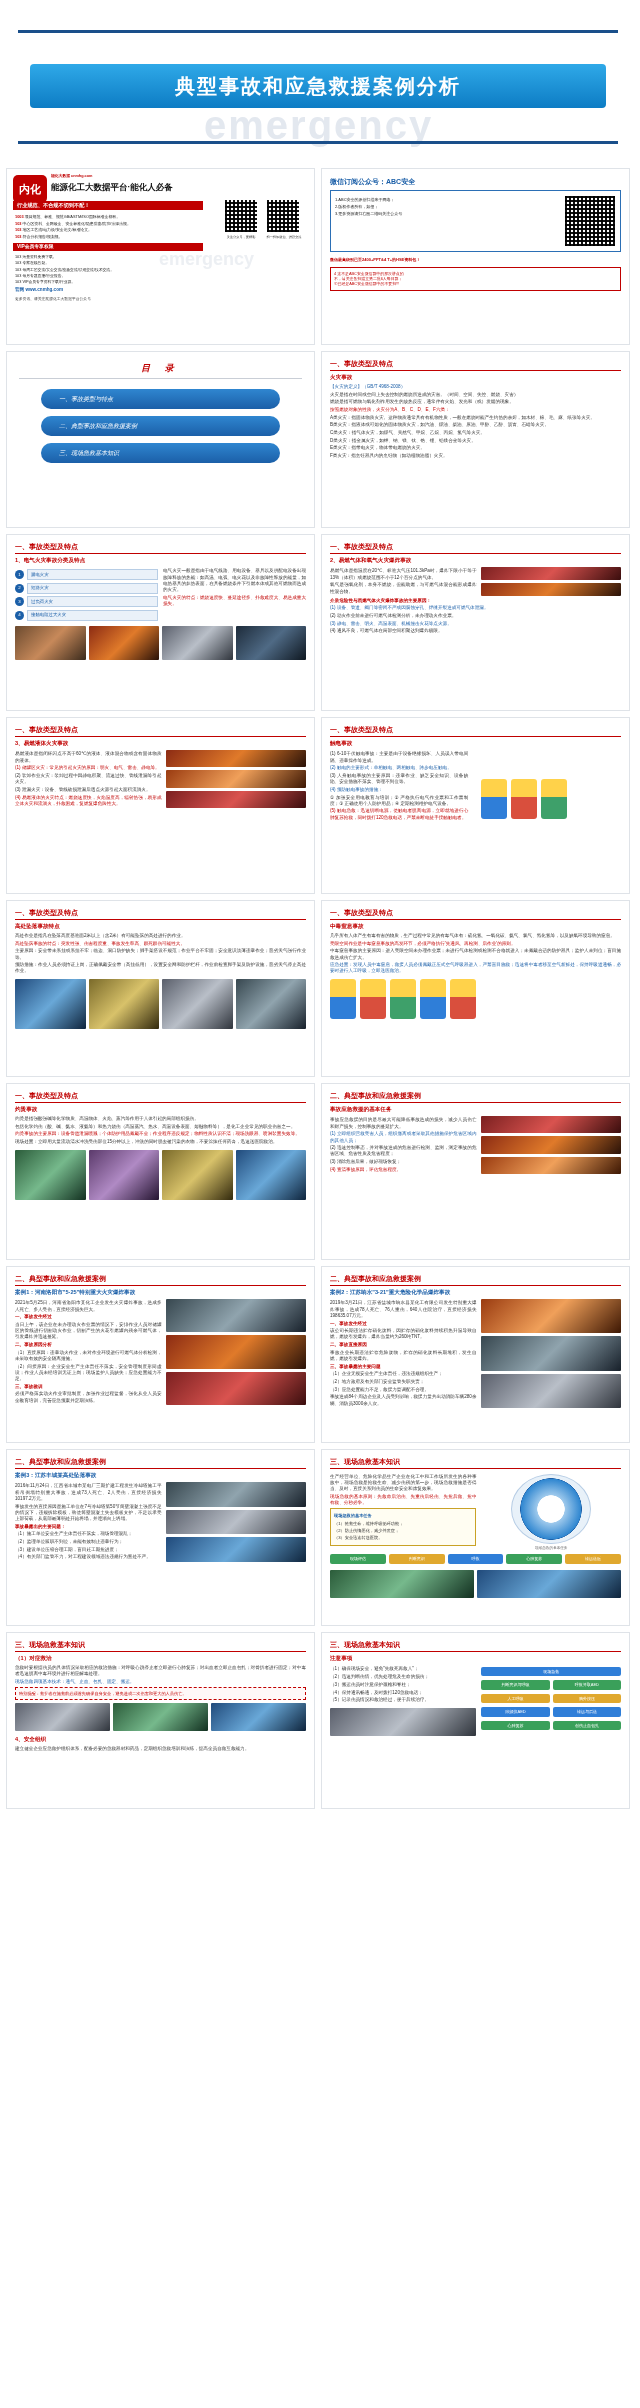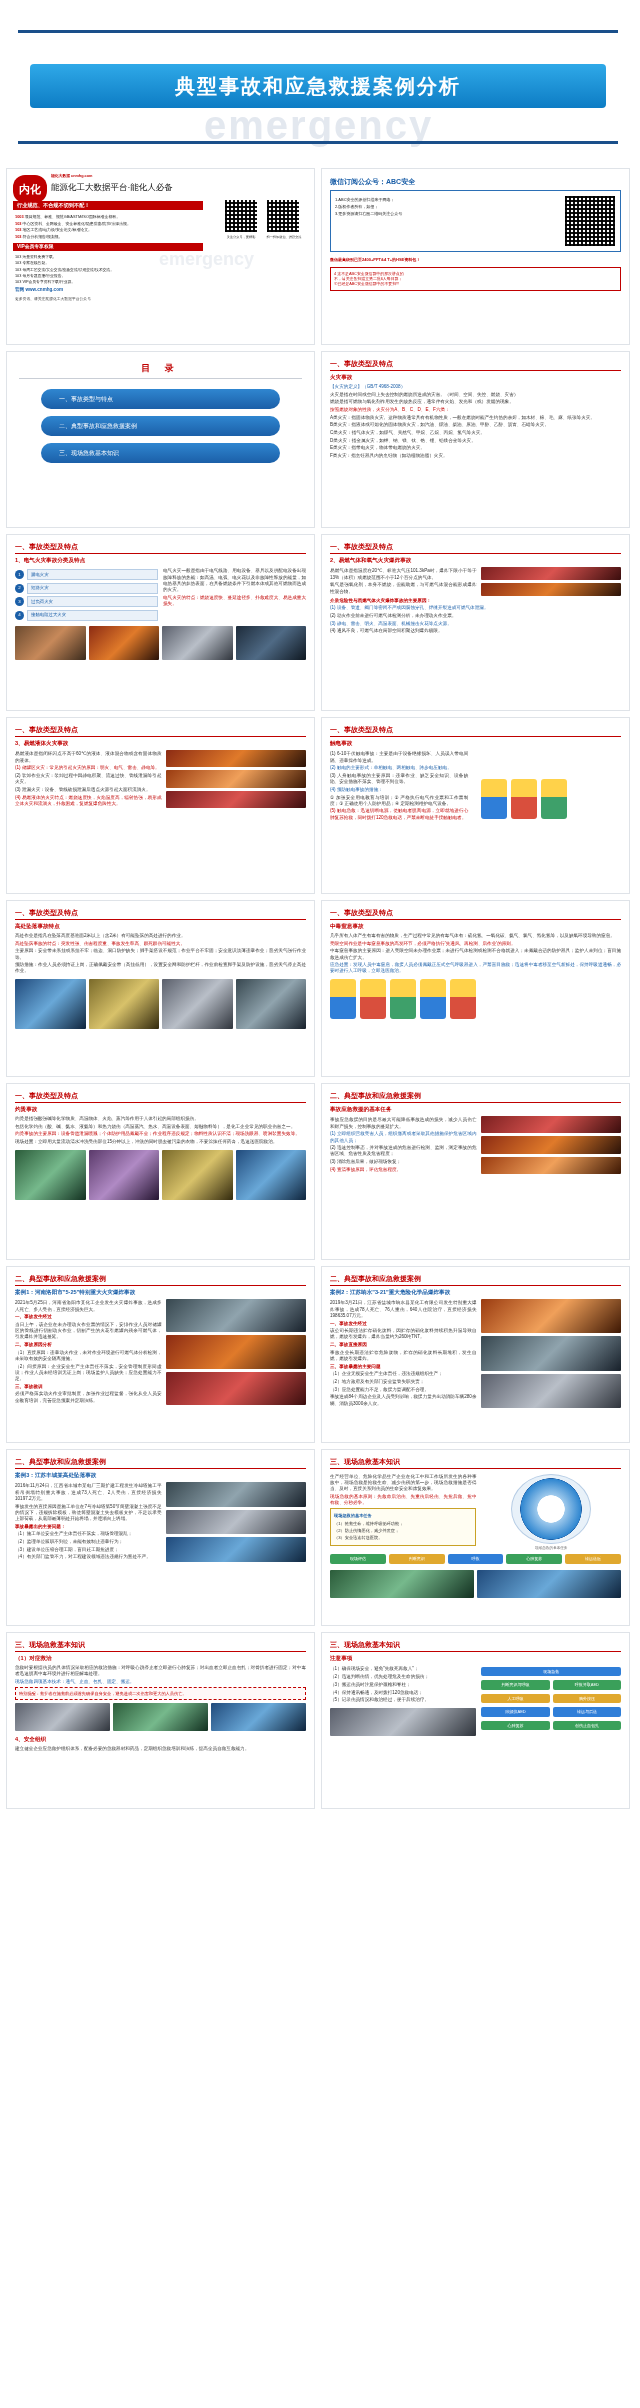--- a/index.html
+++ b/index.html
@@ -89,30 +89,30 @@
   .g9{background:linear-gradient(135deg,#2b5c3a,#76b98c,#123020);}
   .g10{background:linear-gradient(135deg,#5b3a6b,#b08ac4,#241430);}
   .g11{background:linear-gradient(135deg,#9a3b10,#f0a05a,#3d1703);}
   .g12{background:linear-gradient(135deg,#37474f,#90a4ae,#17202a);}
 
   
   .poster { position:absolute; inset:0; background:#fff; }
   .poster .logo {
     position:absolute; left:6px; top:6px; width:34px; height:28px;
     background:#c00000; color:#fff; font-size:11px; font-weight:bold;
-    display:flex; align-items:center; justify-content:center; border-radius:12px;text-align:center;
+    display:flex; align-items:center; justify-content:center; border-radius:5px;text-align:center;
   }
   .poster .logo-sub {
     position:absolute; left:6px; top:35px; width:34px; font-size:3.6px; text-align:center; color:#444;
   }
   .poster .brandtxt {
     position:absolute; left:44px; top:5px; font-size:3.8px; color:#c00000; font-weight:bold;
   }
   .poster .title1 {
-    position:absolute; left:44px; top:13px; font-size:8.5px; font-weight:normal; color:#111;
+    position:absolute; left:44px; top:13px; font-size:8.5px; font-weight:bold; color:#111;
   }
   .poster .redbar {
     position:absolute; left:6px; top:32px; width:190px; height:9px;
     background:#c00000; color:#fff; font-size:5.2px; font-weight:bold;
     display:flex; align-items:center; padding-left:4px;
   }
   .poster .redlist { position:absolute; left:8px; top:44px; width:188px; font-size:3.9px; color:#222; }
   .poster .redlist div { margin:1.2px 0; }
   .poster .redlist .tag { color:#c00000; font-weight:bold; }
   .poster .vipbar {
@@ -149,21 +149,21 @@
   }
   .wx .txt { flex:1; font-size:4px; color:#222; }
   .wx .txt div { margin:1.5px 0; }
   .wx .qrbig { width:52px; height:52px; }
   .wx .note { margin-top:5px; font-size:4px; color:#c00000; font-weight:bold; }
   .wx .redbox {
     margin-top:4px; border:1px solid #c00000; padding:3px; font-size:3.9px; color:#c00000;
   }
 
   
-  .toc { position:absolute; inset:0; padding:10px 12px; }
+  .toc { position:absolute; inset:0; padding:10px 12px;font-style:italic; }
   .toc .t { text-align:center; color:#c00000; font-weight:bold; font-size:9px; letter-spacing:6px; }
   .toc .line { width:100%; height:1px; background:#c9ced6; margin:4px 0 10px 0; }
   .toc .item {
     margin: 7px 22px; height:20px; border-radius:10px;
     background:linear-gradient(180deg,#2f86d0,#1b5fa8);
     color:#fff; font-size:6px; display:flex; align-items:center; padding-left:18px;
   }
 
   
   .numlist { width:128px; }

